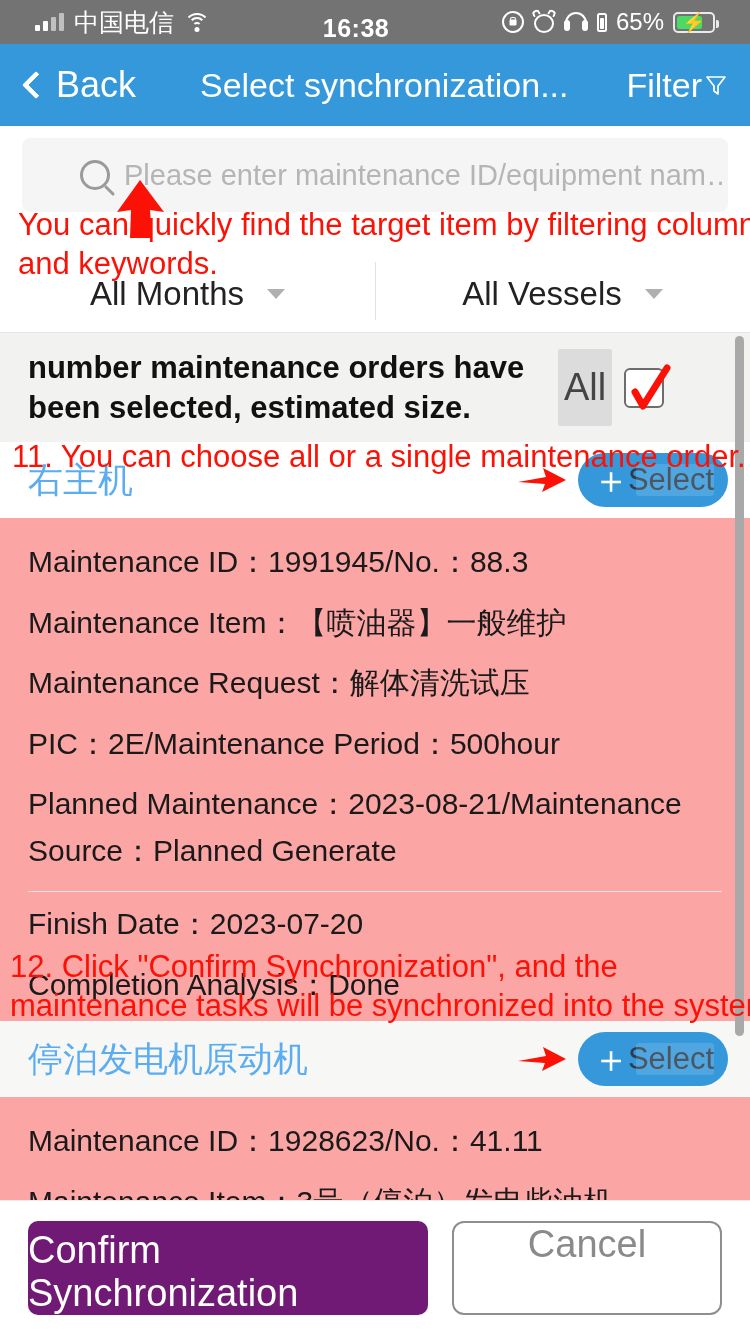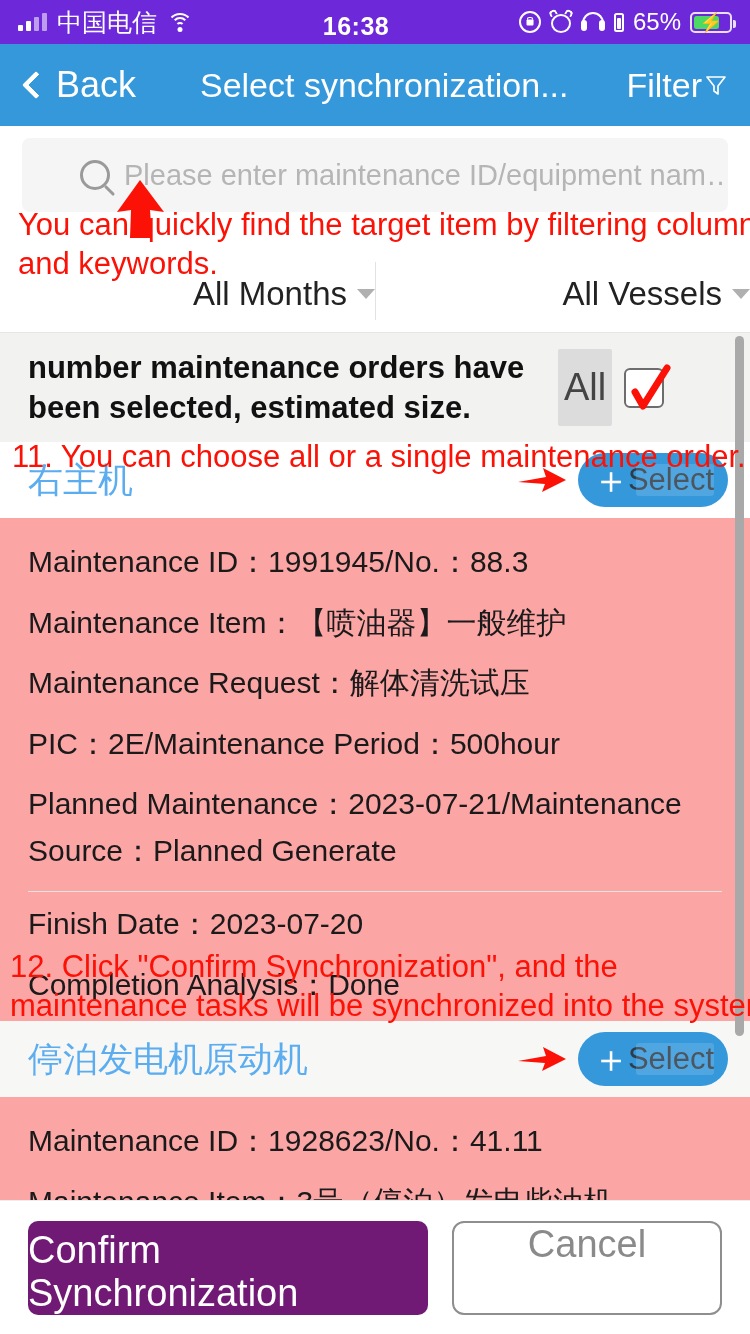--- a/index.html
+++ b/index.html
@@ -7,22 +7,22 @@
     width:750px; height:1334px;
     background:#ffffff;
     font-family:"Liberation Sans", sans-serif;
     overflow:hidden;
   }
   #app{ position:relative; width:750px; height:1334px; overflow:hidden; background:#fff; }
 
   
   .statusbar{
     position:absolute; left:0; top:0; width:750px; height:44px;
-    background:#6d28d9; color:#fff;
-    display:flex; padding:0 18px;
+    background:#737373; color:#fff;
+    display:flex; align-items:center; padding:0 35px;
   }
   .sb-left{ display:flex; align-items:center; gap:10px; flex:0 0 auto; }
   .sb-center{ flex:1 1 auto; text-align:center;margin-top:12px; }
   .sb-right{ display:flex; align-items:center; gap:9px; flex:0 0 auto; }
   .sb-time{ font-size:25px; font-weight:600; letter-spacing:.5px; }
   .carrier{ font-size:25px; font-weight:500; }
 
   .bars{ display:flex; align-items:flex-end; gap:3px; height:18px; }
   .bars i{ display:block; width:5px; background:#fff; border-radius:1px; }
   .bars i:nth-child(1){ height:6px; }
@@ -107,21 +107,21 @@
         position:relative; flex:0 0 auto; }
   .mag::after{ content:""; position:absolute; right:-9px; bottom:-5px; width:13px; height:3px;
         background:#9a9a9a; transform:rotate(45deg); border-radius:2px; }
   .search-ph{ font-size:29px; color:#b5b5b5; white-space:nowrap; overflow:hidden; }
 
   
   .filterrow{
     position:absolute; left:0; top:258px; width:750px; height:72px;
     display:flex; align-items:center; background:#fff;
   }
-  .fcell{ flex:1 1 0; display:flex; align-items:center; justify-content:flex-end; gap:10px;
+  .fcell{ flex:1 1 0; display:flex; align-items:center; justify-content:center; gap:23px;
           position:relative; height:100%; }
   .fcell + .fcell::before{ content:""; position:absolute; left:0; top:4px; bottom:10px;
           width:1px; background:#e2e2e2; }
   .fcell-label{ font-size:33px; color:#222; }
   .caret{ width:0; height:0; border-left:9px solid transparent; border-right:9px solid transparent;
           border-top:10px solid #b0b0b0; }
 
   
   .listregion{ position:absolute; left:0; top:332px; width:750px; height:868px;
                background:#fff; overflow:hidden; }
@@ -285,21 +285,21 @@
         <span class="plus">＋</span>
         <span class="txt">Select</span>
       </div>
     </div>
 
     <div class="card">
       <div class="line">Maintenance ID：1991945/No.：88.3</div>
       <div class="line">Maintenance Item：【喷油器】一般维护</div>
       <div class="line">Maintenance Request：解体清洗试压</div>
       <div class="line">PIC：2E/Maintenance Period：500hour</div>
-      <div class="line wrap">Planned Maintenance：2023-07-21/Maintenance Source：Planned Generate</div>
+      <div class="line wrap">Planned Maintenance：2023-08-21/Maintenance Source：Planned Generate</div>
       <div class="divider"></div>
       <div class="line">Finish Date：2023-07-20</div>
       <div class="line">Completion Analysis：Done</div>
     </div>
 
     <div class="eqrow shade">
       <span class="eq-name">停泊发电机原动机</span>
       <svg class="redarrow" viewBox="0 0 52 34">
         <path d="M2 19 L30 14 L27 5 L50 17 L26 29 L29 21 Z" fill="#fb1105"></path>
       </svg>

